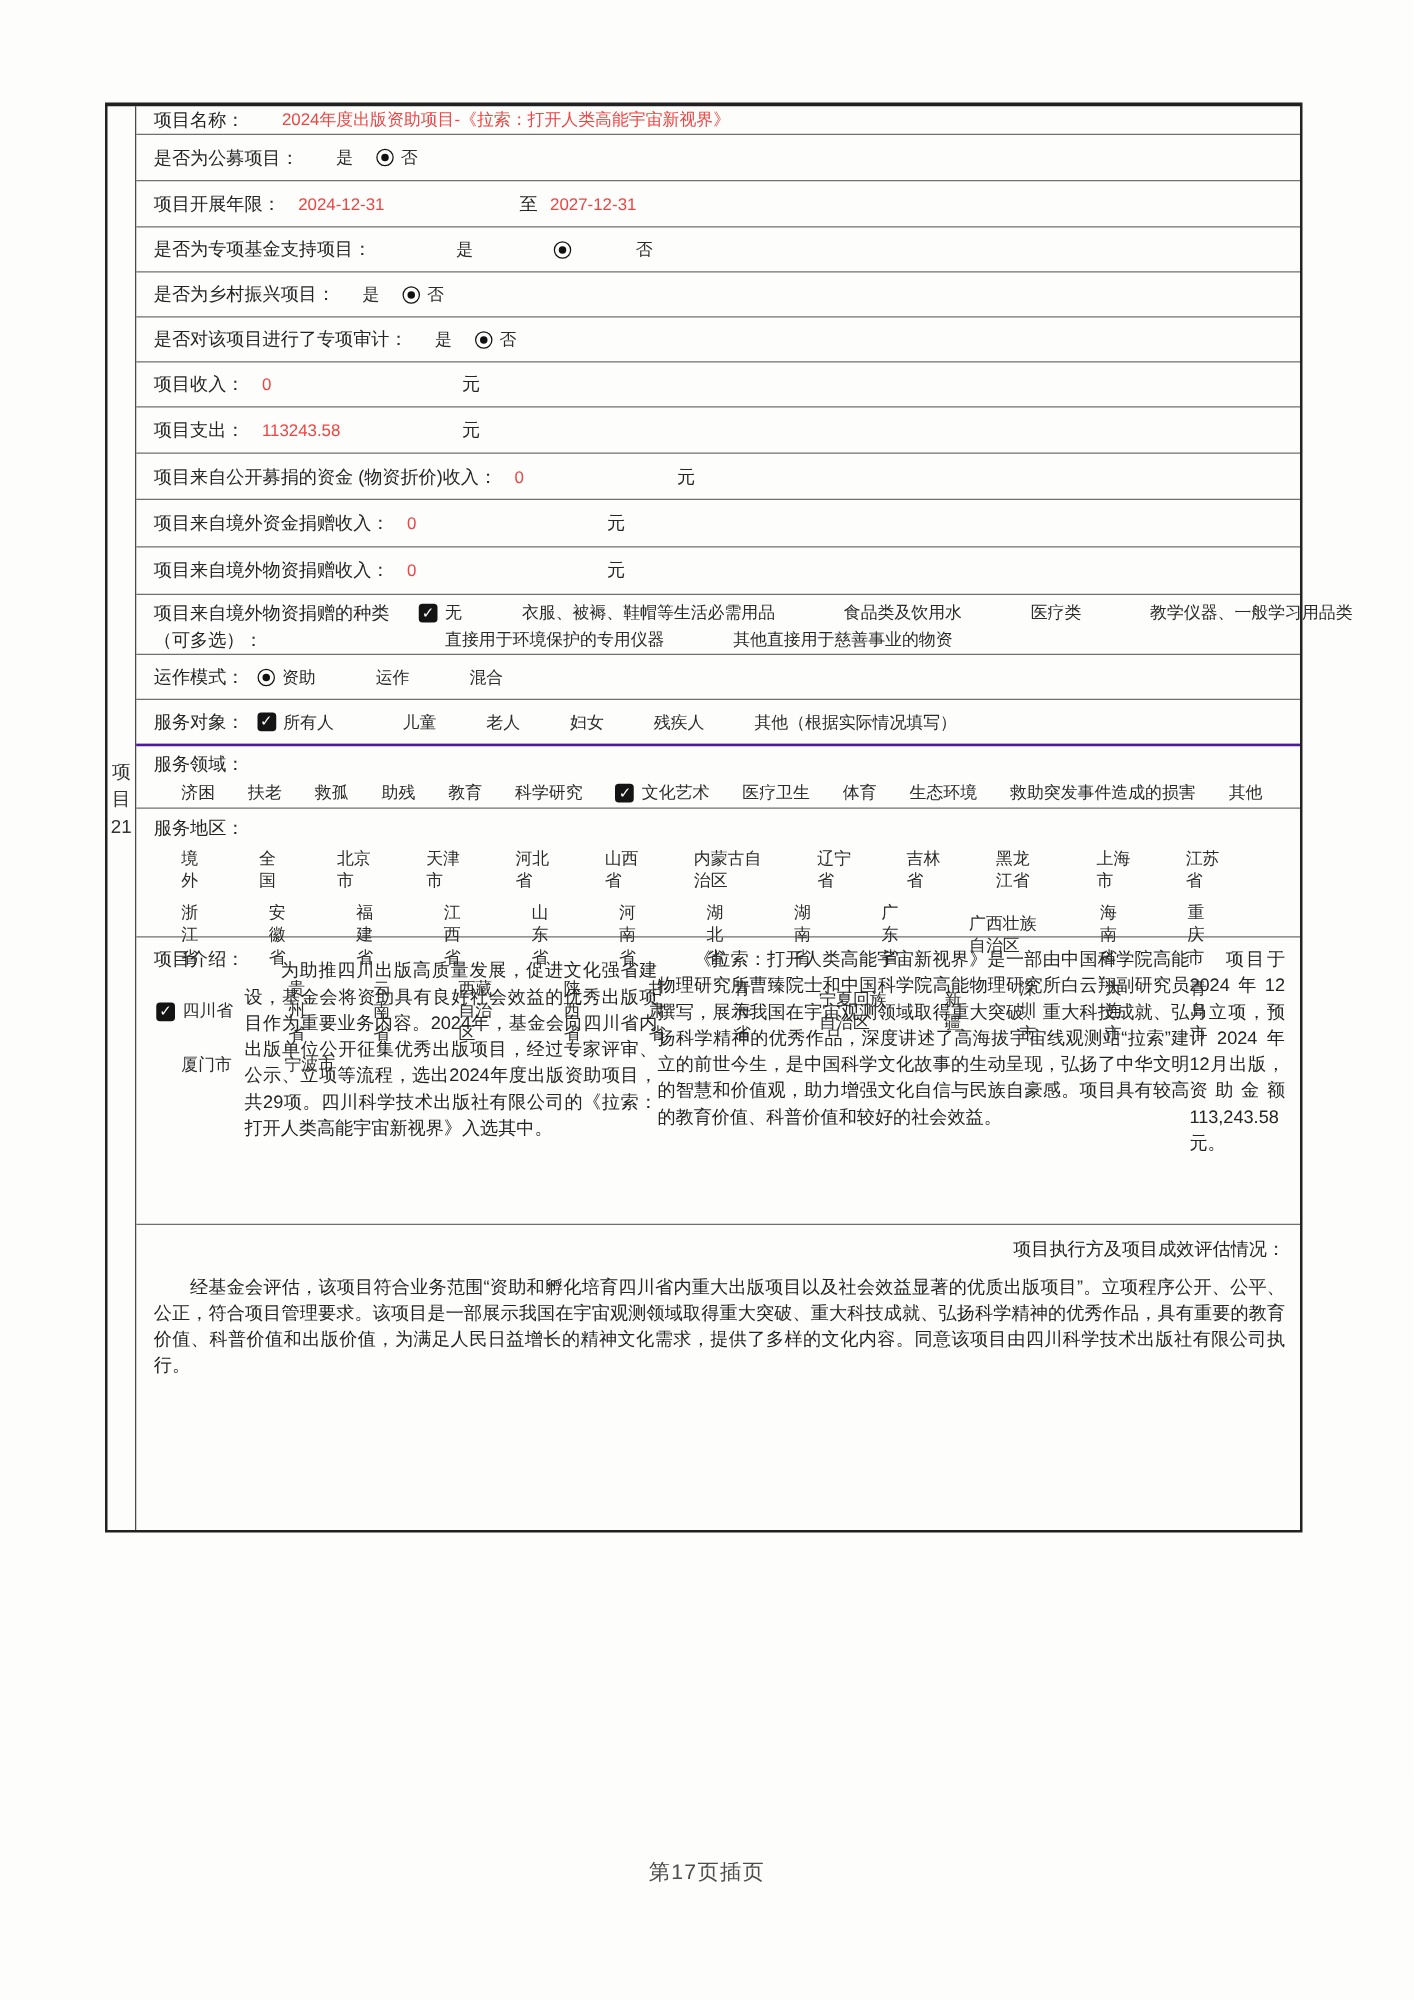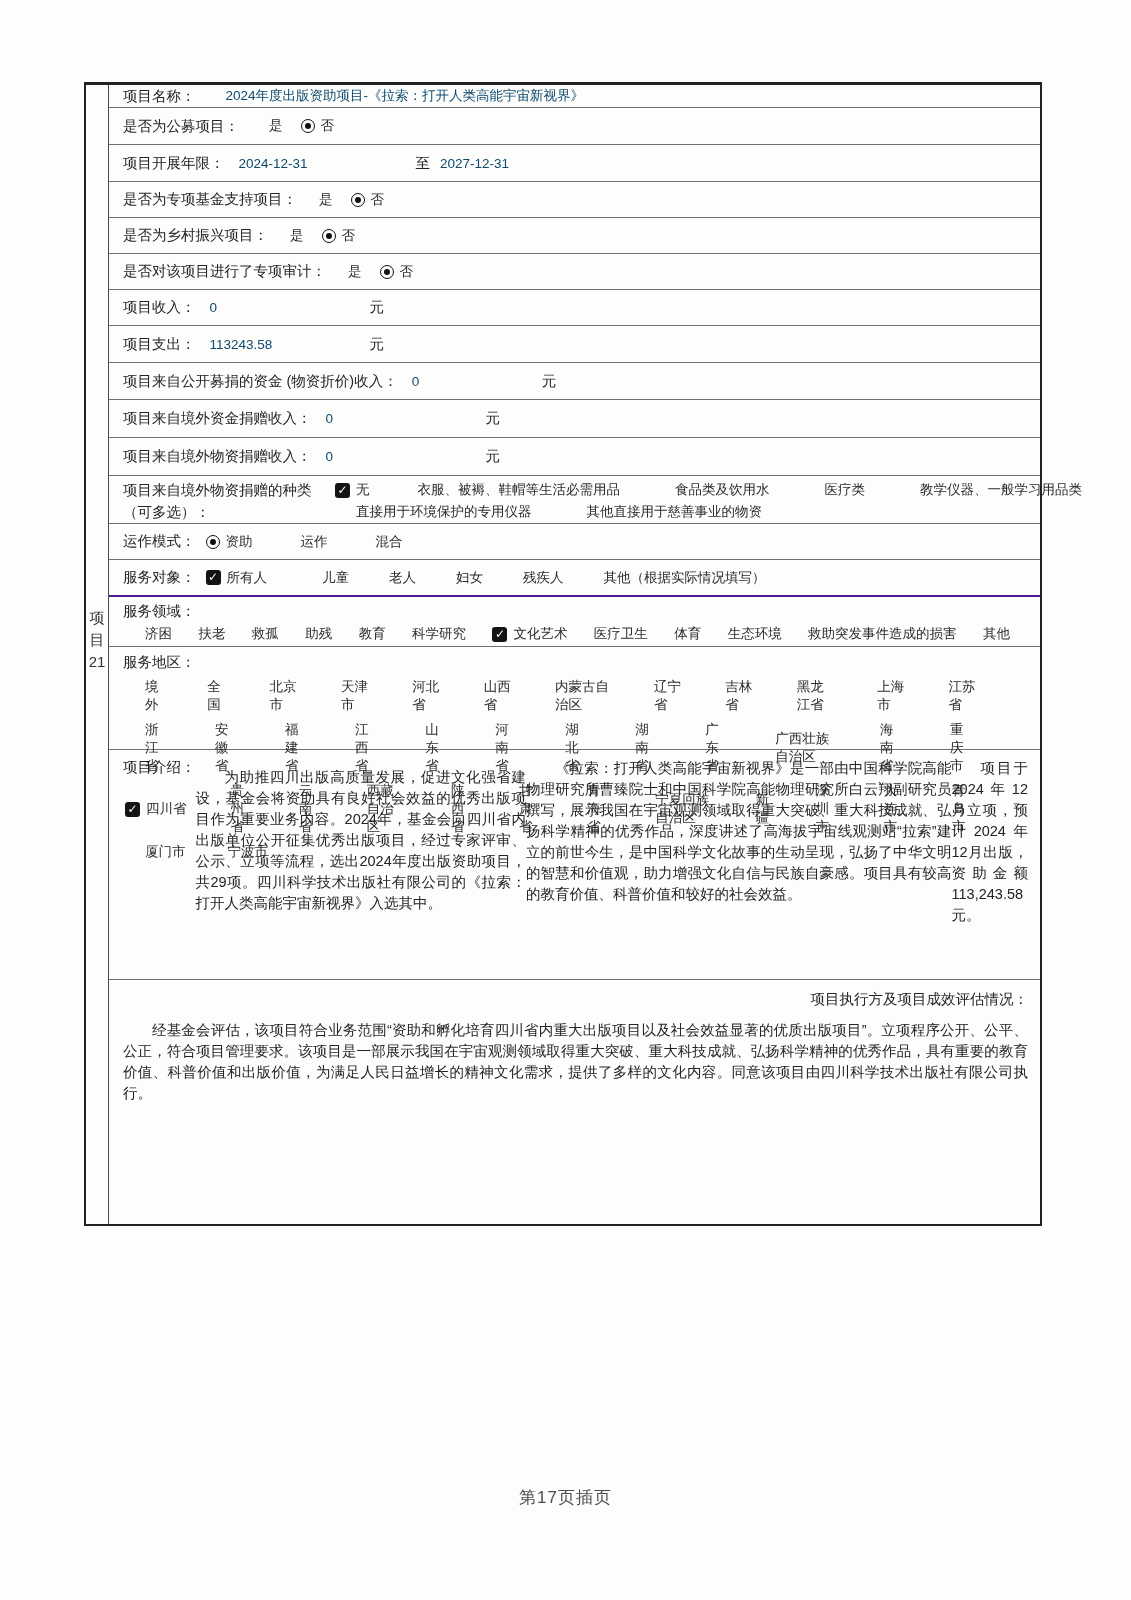--- a/index.html
+++ b/index.html
@@ -24,21 +24,21 @@
   }
   .content{flex:1;display:flex;flex-direction:column;min-width:0;}
   .row{
     border-bottom:1px solid #707070;
     padding:0 12px 0 14px;
     display:flex;align-items:center;
     font-size:14.5px;box-sizing:border-box;flex:none;
   }
   .row.thick-top{border-top:6px solid #4c1d95;margin-top:-1px;}
   .lbl{white-space:nowrap;color:#252525;}
-  .val{color:#0c4a6e;}
+  .val{color:#ef4444;}
   .unit{color:#252525;}
   
   .radio{
     display:inline-block;width:14px;height:14px;border:1.6px solid #111;
     border-radius:50%;position:relative;vertical-align:-2px;box-sizing:border-box;flex:none;
   }
   .radio.on::after{
     content:"";position:absolute;left:50%;top:50%;width:6px;height:6px;margin:-3px 0 0 -3px;
     background:#111;border-radius:50%;
   }
@@ -92,21 +92,21 @@
         <span class="ml6 small-txt">否</span>
       </div>
 
       <div class="row" style="height:37px;">
         <span class="lbl">项目开展年限：</span>
         <span class="val ml14 small-txt">2024-12-31</span>
         <span class="lbl" style="margin-left:108px;">至</span>
         <span class="val ml10 small-txt">2027-12-31</span>
       </div>
 
-      <div class="row" style="height:36px;">
+      <div class="row" style="height:36px;gap:46px;">
         <span class="lbl">是否为专项基金支持项目：</span>
         <span class="ml22 small-txt">是</span>
         <span class="radio on ml18"></span>
         <span class="ml6 small-txt">否</span>
       </div>
 
       <div class="row" style="height:36px;">
         <span class="lbl">是否为乡村振兴项目：</span>
         <span class="ml22 small-txt">是</span>
         <span class="radio on ml18"></span>

